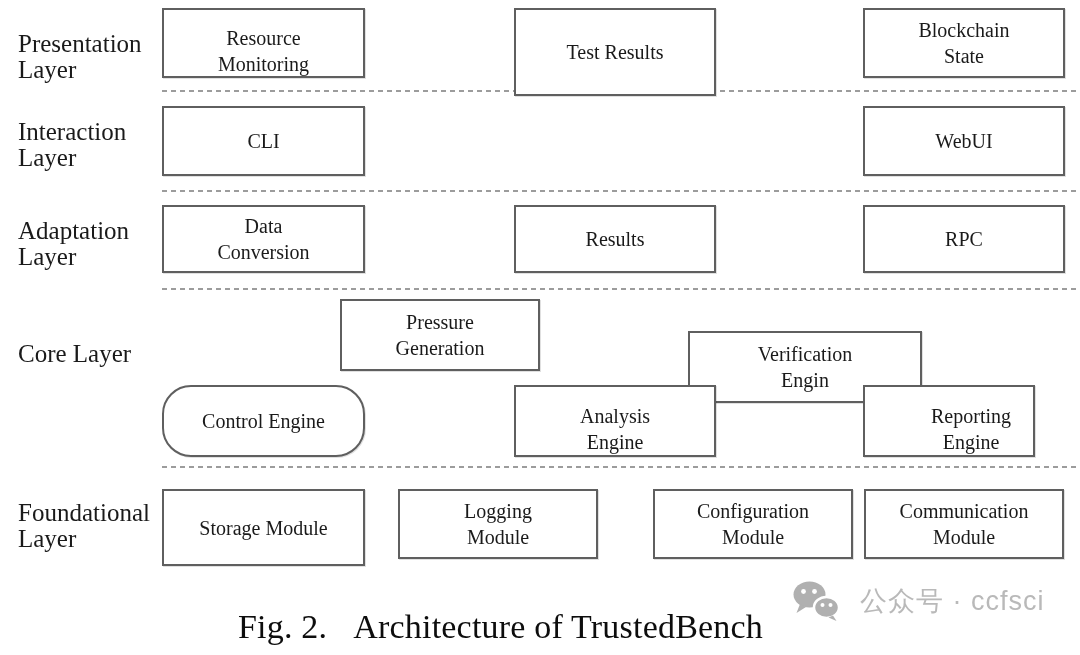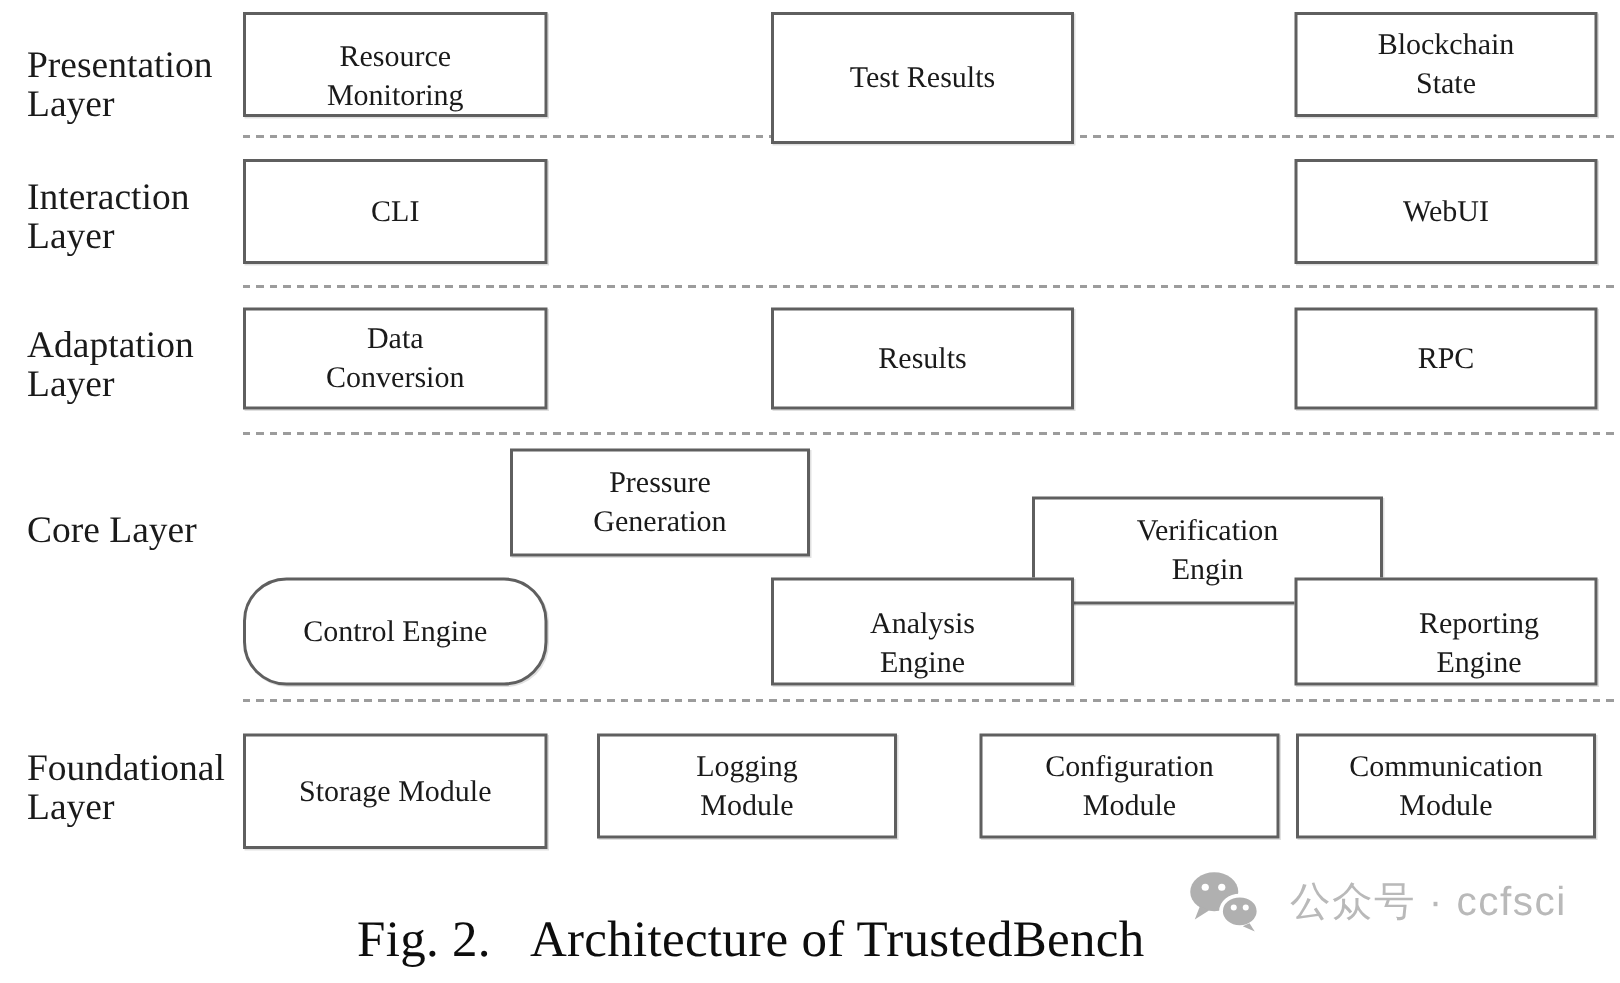--- a/index.html
+++ b/index.html
@@ -33,21 +33,21 @@
   #b-webui      {left:863px;top:106px;width:202px;height:70px;}
   
   #b-dataconv   {left:162px;top:205px;width:203px;height:68px;}
   #b-restful    {left:514px;top:205px;width:202px;height:68px;}
   #b-rpc        {left:863px;top:205px;width:202px;height:68px;}
   
   #b-pressure   {left:340px;top:299px;width:200px;height:72px;}
   #b-verify     {left:688px;top:299px;width:234px;height:72px;margin-top:32px;}
   #b-control    {left:162px;top:385px;width:203px;height:72px;border-radius:29px;}
   #b-analysis   {left:514px;top:385px;width:202px;height:72px;}
-  #b-reporting  {left:863px;top:385px;width:202px;height:72px;padding-left:44px;}
+  #b-reporting  {left:863px;top:385px;width:172px;height:72px;padding-left:44px;}
   
   #b-storage    {left:162px;top:489px;width:203px;height:77px;font-family:Liberation Serif, serif;}
   #b-logging    {left:398px;top:489px;width:200px;height:70px;}
   #b-config     {left:629px;top:489px;width:200px;height:70px;margin-left:24px;}
   #b-comm       {left:864px;top:489px;width:200px;height:70px;}
   
   #l-presentation{top:31px;}
   #l-interaction {top:119px;}
   #l-adaptation  {top:218px;}
   #l-core        {top:341px;}

